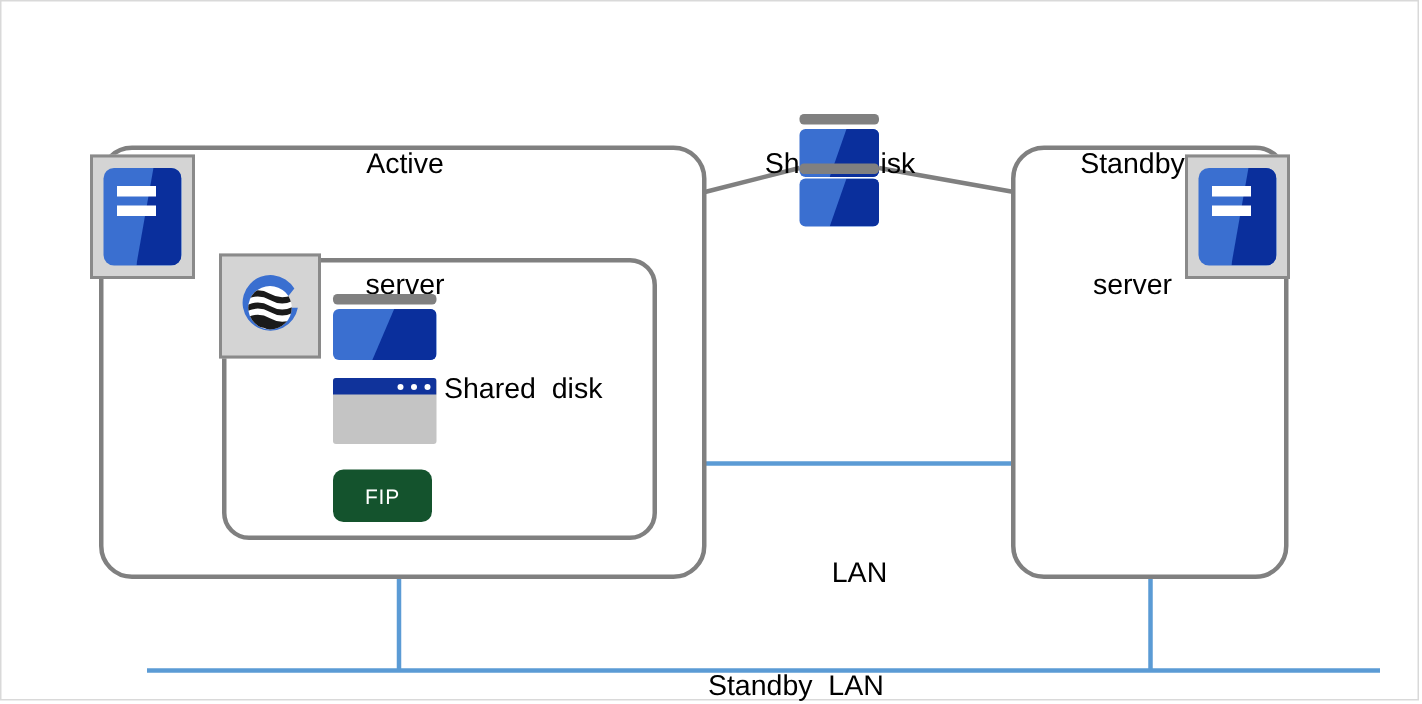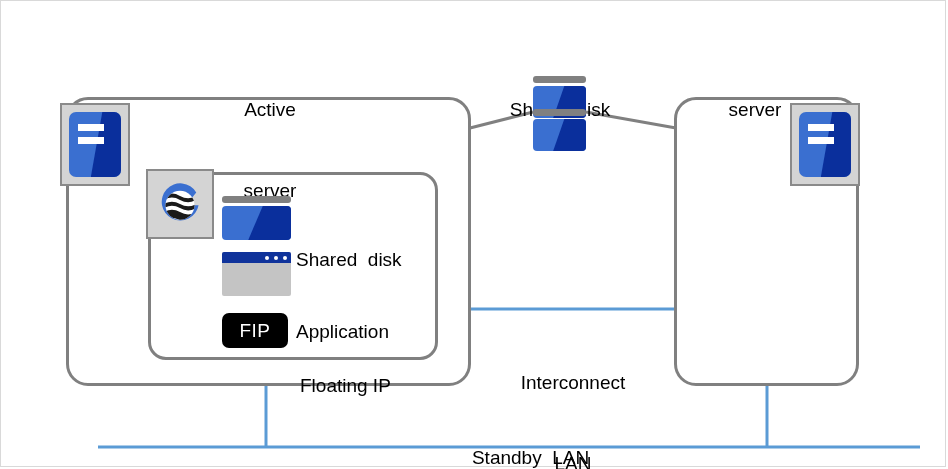--- a/index.html
+++ b/index.html
@@ -148,24 +148,24 @@
     top: 3.5px;
     width: 4.5px;
     height: 4.5px;
     border-radius: 50%;
     background: #ffffff;
   }
 
   
   .fip {
     position: absolute;
-    background: #000000;
+    background: #14532d;
     border-radius: 7px;
     color: #ffffff;
-    font-size: 19px;
+    font-size: 14px;
     display: flex;
     align-items: center;
     justify-content: center;
     letter-spacing: 0.5px;
     text-align: right;
   }
 </style>
 </head>
 <body>
 
@@ -190,20 +190,21 @@
   <div class="lbl" style="left:190px; top:42px; width:160px;">
     <div>Active</div>
     <div>server</div>
   </div>
 
   <div class="lbl" style="left:480px; top:42px; width:160px;">
     <div>Shared disk</div>
   </div>
 
   <div class="lbl" style="left:670px; top:42px; width:170px;">
+    <div>Standby</div>
     <div>server</div>
   </div>
 
   <div class="server-box" style="left:66px; top:97px; width:405px; height:289px;"></div>
 
   <div class="srv-icon" style="left:60px; top:103px; width:70px; height:83px;">
     <div class="body">
       <div class="shade"></div>
       <div class="bar b1"></div>
       <div class="bar b2"></div>
@@ -242,29 +243,23 @@
   <div class="lbl" style="left:296px; top:192px; width:200px; text-align:left;">
     <div>Shared  disk</div>
   </div>
 
   <div class="app-icon" style="left:222px; top:252px; width:69px; height:44px;">
     <div class="titlebar"></div>
     <div class="dot" style="right:22px;"></div>
     <div class="dot" style="right:13px;"></div>
     <div class="dot" style="right:4px;"></div>
   </div>
-  <div class="lbl" style="left:296px; top:264px; width:200px; text-align:left;">
-    <div>Application</div>
-  </div>
 
   <div class="fip" style="left:222px; top:313px; width:66px; height:35px;">
     <span>FIP</span>
-  </div>
-  <div class="lbl" style="left:300px; top:318px; width:200px; text-align:left;">
-    <div>Floating IP</div>
   </div>
 
   <div class="disk" style="left:533px; top:76px; width:53px; height:42px;">
     <div class="cap"></div>
     <div class="plate">
       <div class="shade"></div>
     </div>
   </div>
   <div class="disk" style="left:533px; top:109px; width:53px; height:42px;">
     <div class="cap"></div>
@@ -277,21 +272,20 @@
 
   <div class="srv-icon" style="left:790px; top:103px; width:70px; height:83px;">
     <div class="body">
       <div class="shade"></div>
       <div class="bar b1"></div>
       <div class="bar b2"></div>
     </div>
   </div>
 
   <div class="lbl" style="left:483px; top:315px; width:180px;">
-    <div>Interconnect</div>
     <div>LAN</div>
   </div>
 
   <div class="lbl" style="left:420px; top:417px; width:200px;">
     <span>Standby  LAN</span>
   </div>
 
 </div>
 
 </body></html>

